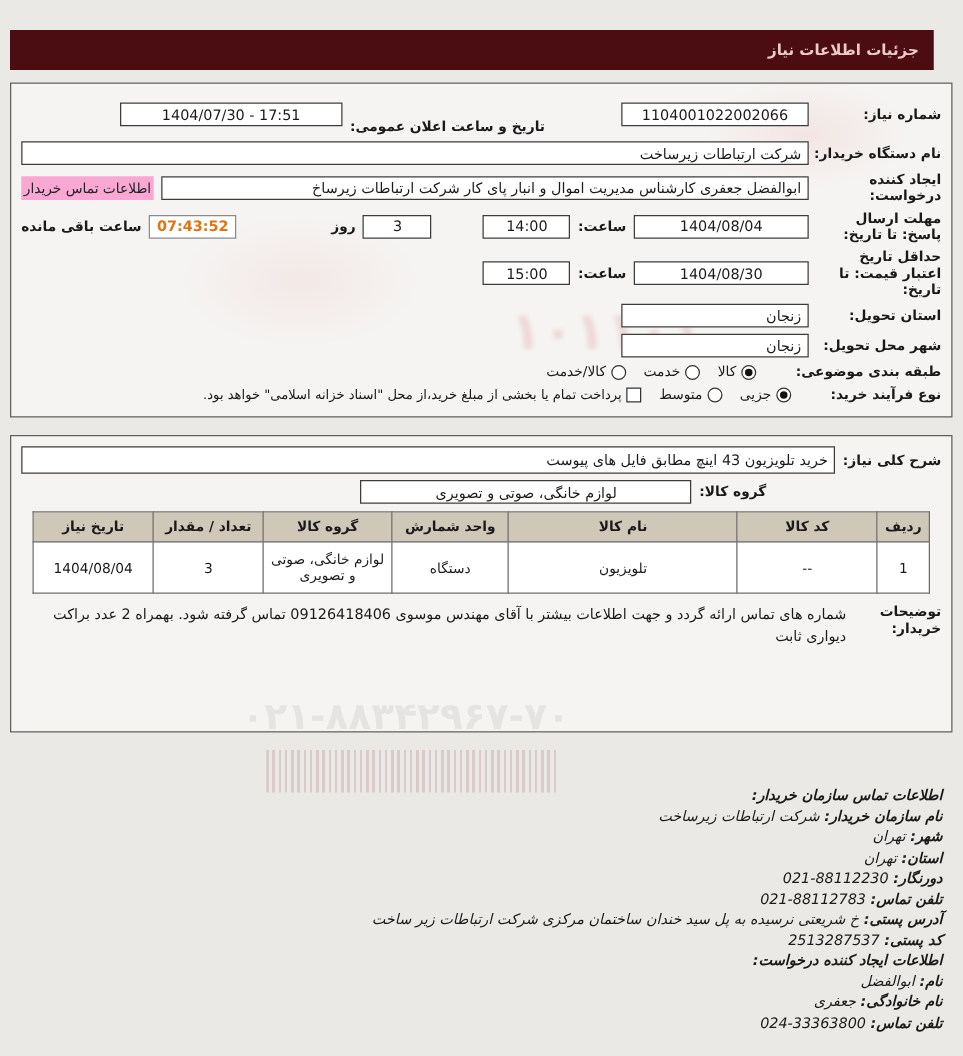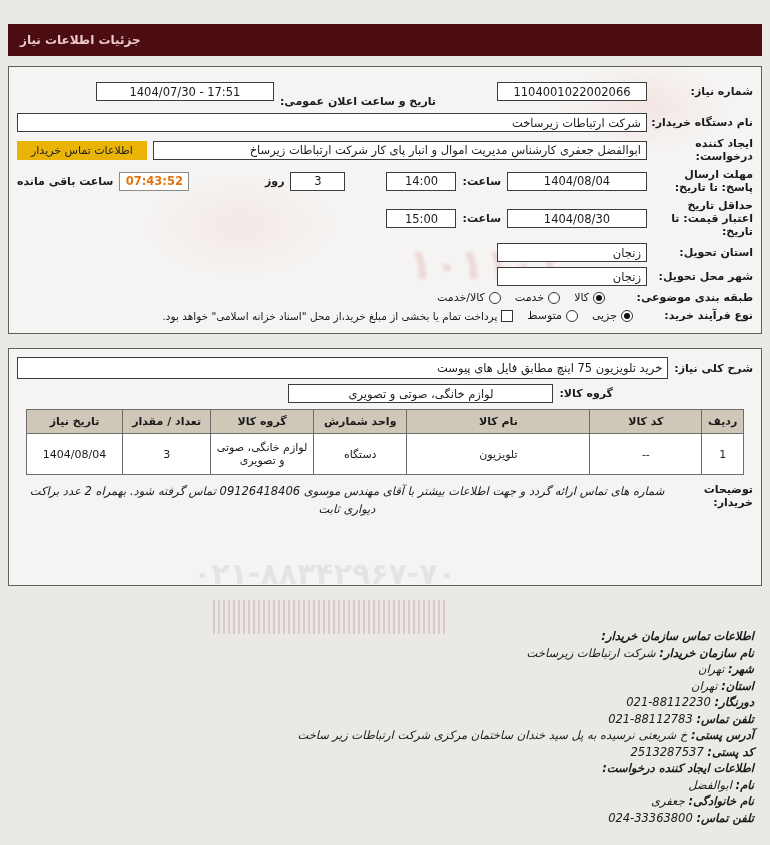--- a/index.html
+++ b/index.html
@@ -22,22 +22,22 @@
   #wm-digits { top: 240px; left: 380px; font-size: 42px; font-weight: bold;
                color: rgba(185,55,45,0.30); filter: blur(1.5px); letter-spacing: 4px; direction: ltr; }
   #wm-barcode { top: 600px; left: 185px; width: 235px; height: 34px; opacity: .45;
                 background: repeating-linear-gradient(90deg, rgba(120,40,40,0.35) 0 2px, transparent 2px 5px); }
   #wm-blob1 { top: 62px; right: 40px; width: 170px; height: 90px;
               background: radial-gradient(ellipse at center, rgba(205,85,70,0.20), transparent 70%); }
   #wm-blob2 { top: 170px; right: 430px; width: 200px; height: 110px;
               background: radial-gradient(ellipse at center, rgba(205,85,70,0.16), transparent 70%); }
   
   .titlebar {
-    position: absolute; top: 24px; right: 8px; left: 8px; height: 32px; z-index: 1;
-    background: #4b0d12; display: flex; align-items: center; padding: 0 12px; justify-content: flex-end;
+    position: absolute; top: 24px; right: 23px; left: 8px; height: 32px; z-index: 1;
+    background: #4b0d12; display: flex; align-items: center; padding: 0 12px;
   }
   .titlebar span { color: #eccaca; font-size: 12px; font-weight: bold; }
   
   .panel {
     position: absolute; right: 8px; left: 8px; z-index: 1;
     background: rgba(255,255,255,0.50); border: 1px solid #5f5f5f; padding: 8px 8px;
   }
   #panel1 { top: 66px; height: 268px; }
   #panel2 { top: 348px; height: 238px; }
   .row { display: flex; align-items: center; margin-bottom: 5px; gap: 6px; }
@@ -56,21 +56,21 @@
   .w178 { width: 178px; flex-shrink: 0; }
   .w140 { width: 140px; flex-shrink: 0; }
   .w70  { width: 70px;  flex-shrink: 0; }
   .w55  { width: 55px;  flex-shrink: 0; }
   .grow { flex: 1; min-width: 0; }
   .announce { margin-right: 55px; white-space: nowrap; margin-top: 20px; }
   .gap35 { margin-right: 35px; }
   .push-left { margin-right: auto; display: flex; align-items: center; gap: 6px; }
   .countdown { color: #e07414; font-weight: bold; border-color: #8a8a8a; }
   .contact-link {
-    background: #eab308; color: #222; font-size: 11px; padding: 3px 14px;
+    background: #f9a8d4; color: #222; font-size: 11px; padding: 3px 2px;
     white-space: nowrap; cursor: pointer; flex-shrink: 0;
   }
   .radio { width: 12px; height: 12px; border: 1px solid #333; border-radius: 50%;
            background: #fff; display: inline-flex; align-items: center; justify-content: center; flex-shrink: 0; }
   .radio.checked::after { content: ''; width: 6px; height: 6px; background: #111; border-radius: 50%; }
   .checkbox { width: 12px; height: 12px; border: 1px solid #333; background: #fff; flex-shrink: 0; }
   .opt { display: flex; align-items: center; gap: 4px; justify-content: flex-end; }
   .opt-lbl { font-size: 11px; }
   .opts { display: flex; align-items: center; gap: 14px; }
   .m45 { margin-right: 42px; }
@@ -79,21 +79,21 @@
   
   .desc-box { height: 22px; }
   .items-title { text-align: center; font-weight: bold; font-size: 12.5px; margin: 8px 0 6px; }
   .group-row { margin-right: 140px; }
   .w265 { width: 265px; flex-shrink: 0; }
   table { border-collapse: collapse; width: 718px; margin: 6px auto 8px; background: #fff; }
   th { background: #cfc7b8; font-size: 11px; font-weight: bold; padding: 5px 2px; border: 1px solid #6d6d6d; }
   td { font-size: 11px; text-align: center; border: 1px solid #6d6d6d; padding: 7px 2px; background: #fff; }
   .notes-row { align-items: flex-start; margin-top: 2px; }
   .notes-lbl { width: 70px; flex-shrink: 0; }
-  .notes-val { flex: 1; font-size: 11.5px; line-height: 1.55; text-align: center; font-style: italic; }
+  .notes-val { flex: 1; font-size: 11.5px; line-height: 1.55; text-align: right; }
   
   .contact { position: absolute; top: 628px; right: 8px; left: 8px; z-index: 1; padding: 0 8px; font-style: italic; }
   .c-line { font-size: 11.5px; line-height: 16.5px; }
   .c-line b { font-size: 11.5px; }
 </style>
 </head>
 <body>
 
 <div class="wm" id="wm-brand">ParsNamadData</div>
 <div class="wm" id="wm-phone">۰۲۱-۸۸۳۴۲۹۶۷-۷۰</div>
@@ -191,21 +191,21 @@
       </span>
     </span>
   </div>
 
 </div>
 
 <div class="panel" id="panel2">
 
   <div class="row">
     <span class="lbl nowrap">شرح کلی نیاز:</span>
-    <span class="box grow desc-box">خرید تلویزیون 75 اینچ مطابق فایل های پیوست</span>
+    <span class="box grow desc-box">خرید تلویزیون 43 اینچ مطابق فایل های پیوست</span>
   </div>
 
 
   <div class="row group-row">
     <span class="lbl nowrap">گروه کالا:</span>
     <span class="box w265 center">لوازم خانگی، صوتی و تصویری</span>
   </div>
 
   <table>
     <thead>

